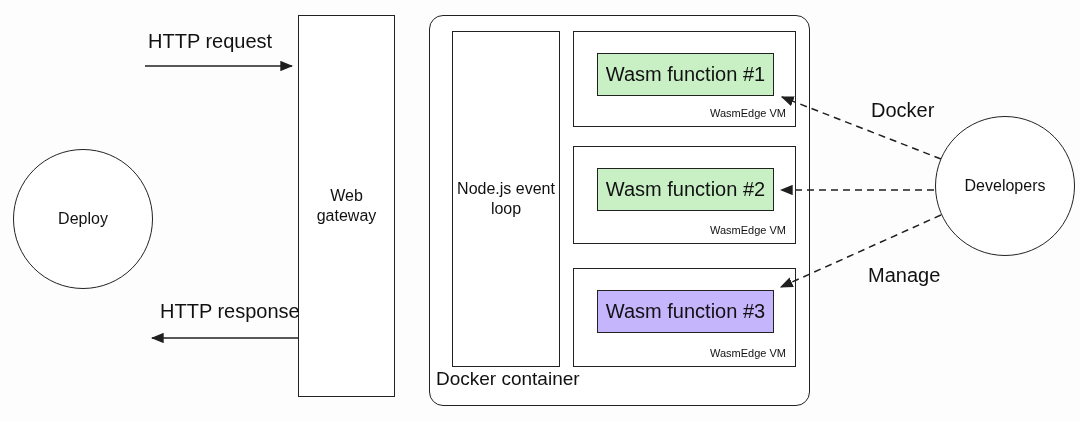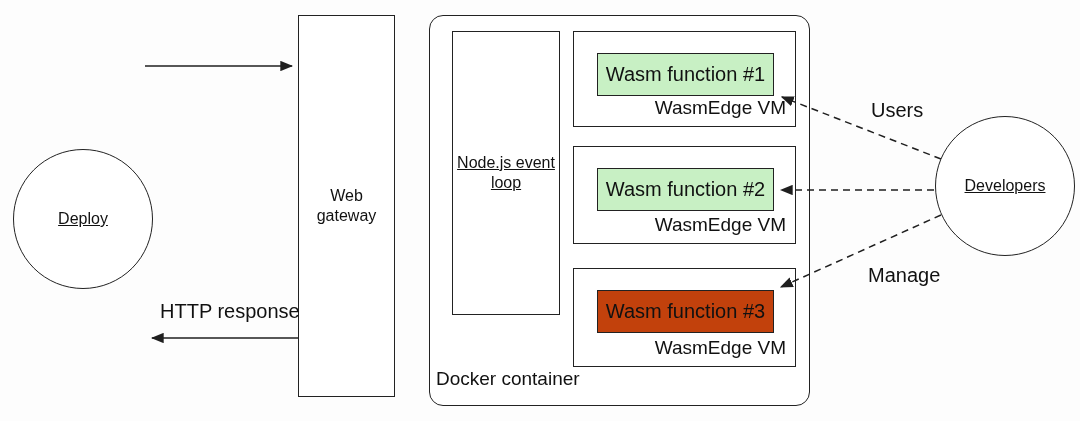--- a/index.html
+++ b/index.html
@@ -17,54 +17,54 @@
     box-sizing: border-box;
     border: 1.6px solid #222222;
     background: #ffffff;
   }
   .centered {
     display: flex;
     align-items: center;
     justify-content: center;
     text-align: center;
   }
-  .circle { border-radius: 50%; text-decoration: underline; }
+  .circle { border-radius: 50%; }
   .node-label {
     font-size: 16px;
     line-height: 1.25;
     white-space: normal;
   }
   .edge-label {
     position: absolute;
     font-size: 20px;
     white-space: nowrap;
   }
   #users        { left: 13px;  top: 149px; width: 140px; height: 140px; }
   #gateway      { left: 298px; top: 15px;  width: 97px;  height: 382px; padding: 0 6px; }
   #docker       { left: 429px; top: 15px;  width: 381px; height: 391px; border-radius: 14px; }
-  #nodejs       { left: 452px; top: 31px;  width: 108px; height: 284px; padding: 0 2px; text-decoration: underline; }
+  #nodejs       { left: 452px; top: 31px;  width: 108px; height: 336px; padding: 0 2px; }
   #developers   { left: 935px; top: 116px; width: 140px; height: 140px; }
 
   .vm-box       { left: 573px; width: 223px; }
   #vm1          { top: 31px;  height: 96px; }
   #vm2          { top: 146px; height: 98px; }
   #vm3          { top: 268px; height: 99px; }
 
   .wasm-fn {
     position: absolute;
     left: 23px; top: 21px;
     width: 177px; height: 43px;
     box-sizing: border-box;
     border: 1.6px solid #222222;
     font-size: 20px;
   }
   .vm-label {
     position: absolute;
     right: 9px; bottom: 7px;
-    font-size: 19px;
+    font-size: 11px;
     white-space: nowrap;
   }
   #lbl-request   { left: 148px; top: 30px; }
   #lbl-response  { left: 148px; top: 300px; margin-left: 12px; }
   #lbl-deploy    { left: 871px; top: 99px; }
   #lbl-manage    { left: 868px; top: 264px; }
   #lbl-docker {
     position: absolute;
     left: 436px; top: 368px;
     font-size: 19px;
@@ -103,32 +103,33 @@
     </div>
     <span class="vm-label">WasmEdge VM</span>
   </div>
   <div id="vm2" class="box vm-box">
     <div class="wasm-fn centered" style="background-color: rgb(200, 240, 196);">
       <span>Wasm function #2</span>
     </div>
     <span class="vm-label">WasmEdge VM</span>
   </div>
   <div id="vm3" class="box vm-box">
-    <div class="wasm-fn centered" style="background-color: #c2410c;">
+    <div class="wasm-fn centered" style="background-color: #c4b5fd;">
       <span>Wasm function #3</span>
     </div>
     <span class="vm-label">WasmEdge VM</span>
   </div>
 
   <div id="developers" class="box circle centered">
     <span class="node-label">Developers</span>
   </div>
 
+  <span id="lbl-request" class="edge-label">HTTP request</span>
   <span id="lbl-response" class="edge-label">HTTP response</span>
-  <span id="lbl-deploy" class="edge-label">Users</span>
+  <span id="lbl-deploy" class="edge-label">Docker</span>
   <span id="lbl-manage" class="edge-label">Manage</span>
 
   <svg id="edge-layer" xmlns="http://www.w3.org/2000/svg" viewBox="0 0 1080 421">
     <defs>
       <marker id="arrow" viewBox="0 0 10 8" markerWidth="13" markerHeight="10.4" refX="9" refY="4" orient="auto" markerUnits="userSpaceOnUse">
         <path d="M0,0 L10,4 L0,8 z" fill="#1f1f1f"></path>
       </marker>
     </defs>
     <line x1="145" y1="66" x2="292" y2="66" stroke="#1f1f1f" stroke-width="1.7" marker-end="url(#arrow)"></line>
     <line x1="298" y1="338" x2="152" y2="338" stroke="#1f1f1f" stroke-width="1.7" marker-end="url(#arrow)"></line>

